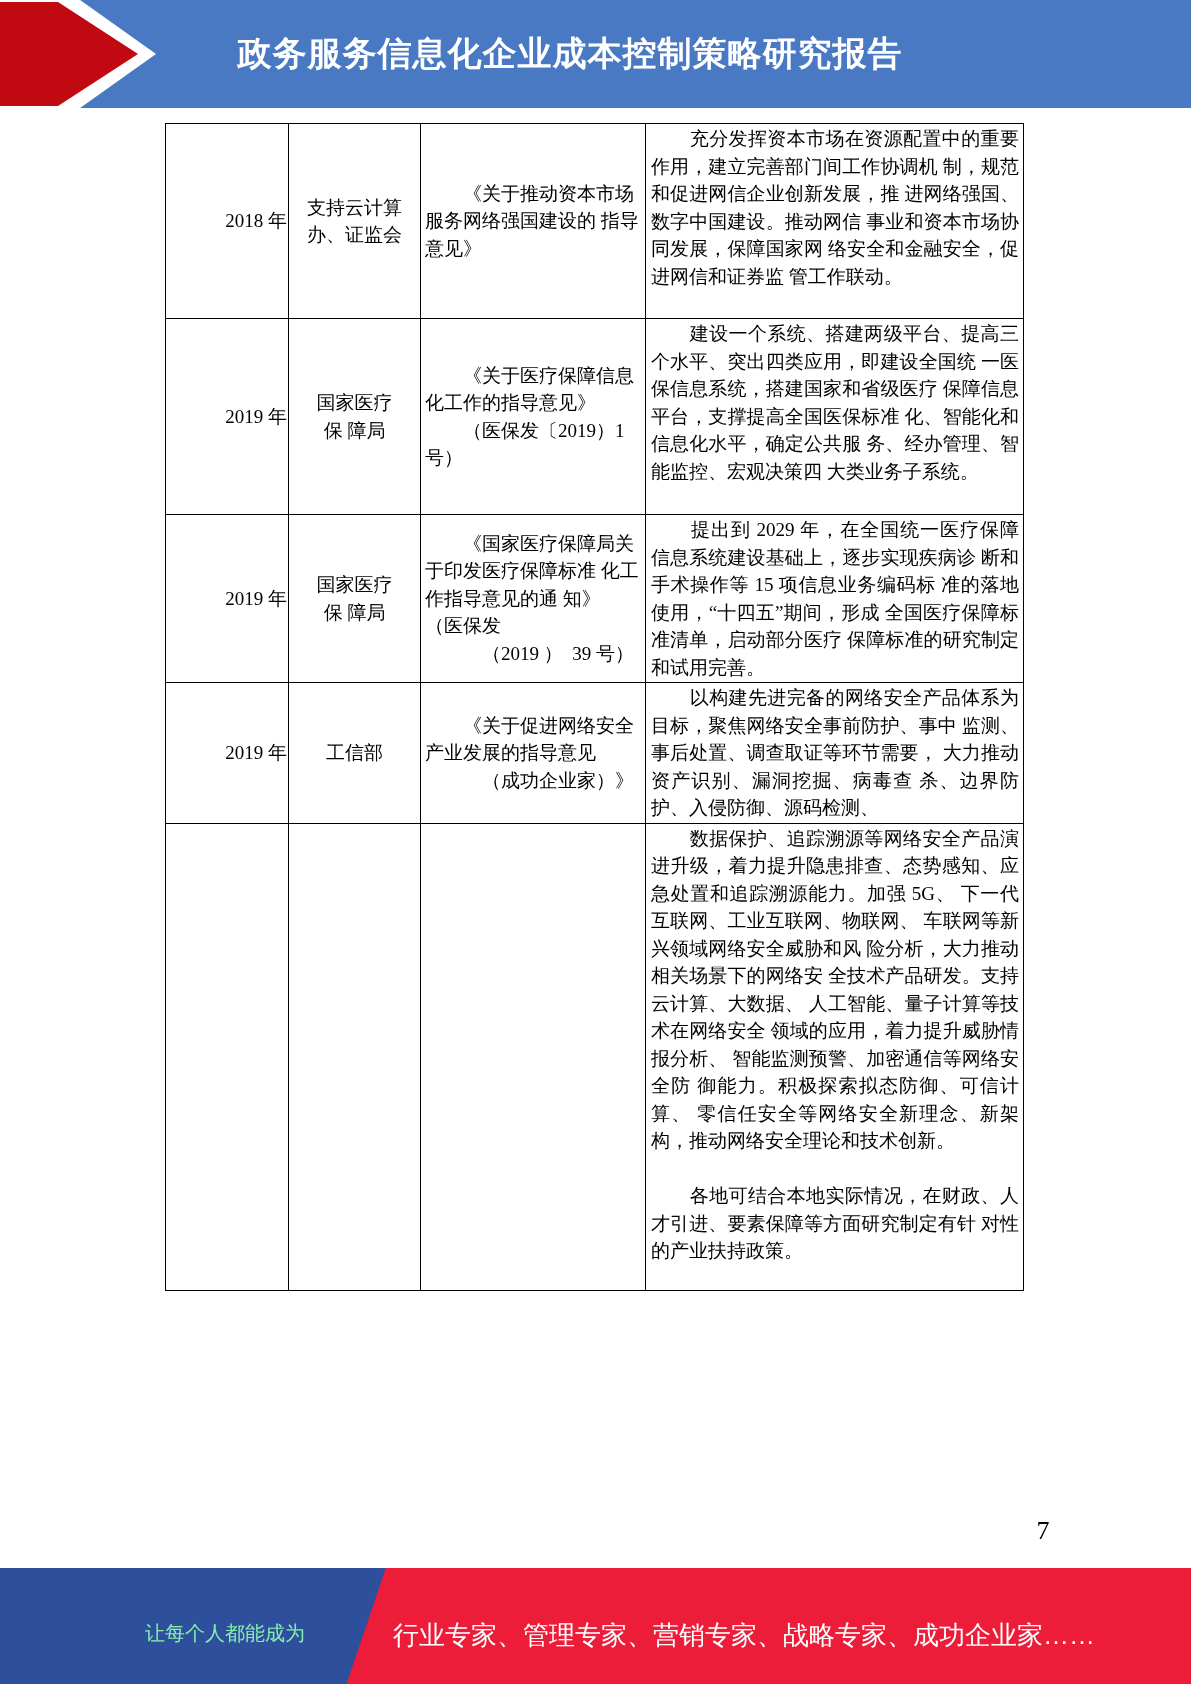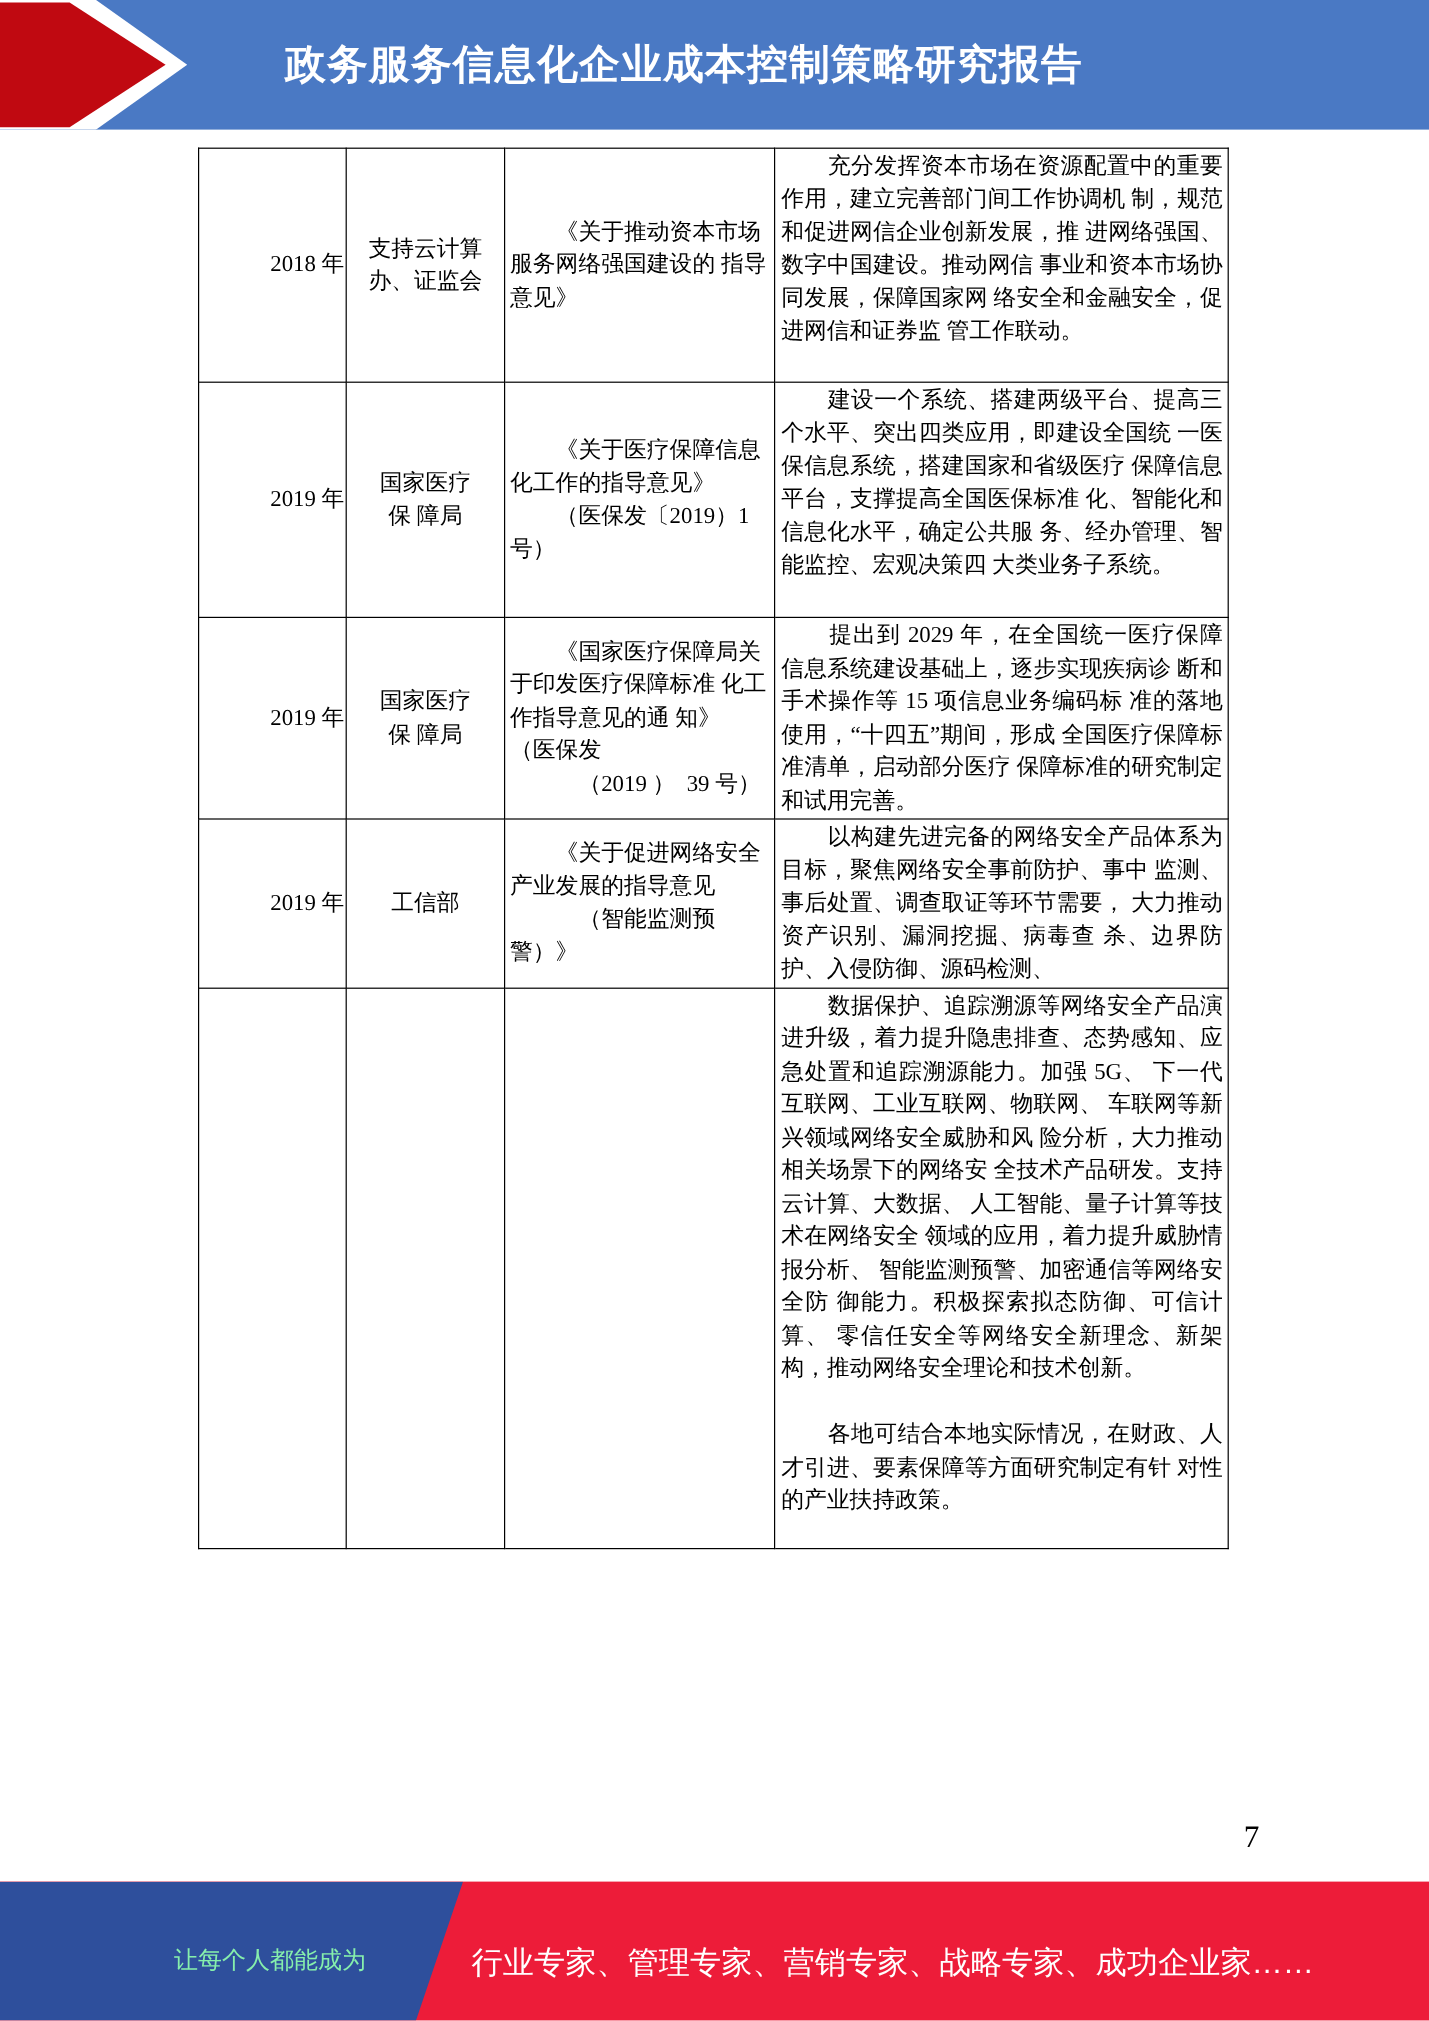--- a/index.html
+++ b/index.html
@@ -134,21 +134,21 @@
 保 障局</td>
         <td class="cell-title">　　《国家医疗保障局关于印发医疗保障标准 化工作指导意见的通 知》
 （医保发
 　　　（2019 ）  39 号）</td>
         <td class="cell-detail">　　提出到 2029 年，在全国统一医疗保障信息系统建设基础上，逐步实现疾病诊 断和手术操作等 15 项信息业务编码标 准的落地使用，“十四五”期间，形成 全国医疗保障标准清单，启动部分医疗 保障标准的研究制定和试用完善。</td>
       </tr>
       <tr class="row-4">
         <td class="cell-year">2019 年</td>
         <td class="cell-org">工信部</td>
         <td class="cell-title">　　《关于促进网络安全产业发展的指导意见
-　　　（智能监测预警）》</td>
+　　　（成功企业家）》</td>
         <td class="cell-detail">　　以构建先进完备的网络安全产品体系为目标，聚焦网络安全事前防护、事中 监测、事后处置、调查取证等环节需要， 大力推动资产识别、漏洞挖掘、病毒查 杀、边界防护、入侵防御、源码检测、</td>
       </tr>
       <tr class="row-5">
         <td class="cell-year"></td>
         <td class="cell-org"></td>
         <td class="cell-title"></td>
         <td class="cell-detail">　　数据保护、追踪溯源等网络安全产品演进升级，着力提升隐患排查、态势感知、应急处置和追踪溯源能力。加强 5G、 下一代互联网、工业互联网、物联网、 车联网等新兴领域网络安全威胁和风 险分析，大力推动相关场景下的网络安 全技术产品研发。支持云计算、大数据、 人工智能、量子计算等技术在网络安全 领域的应用，着力提升威胁情报分析、 智能监测预警、加密通信等网络安全防 御能力。积极探索拟态防御、可信计算、 零信任安全等网络安全新理念、新架 构，推动网络安全理论和技术创新。
 
 　　各地可结合本地实际情况，在财政、人才引进、要素保障等方面研究制定有针 对性的产业扶持政策。</td>
       </tr>

